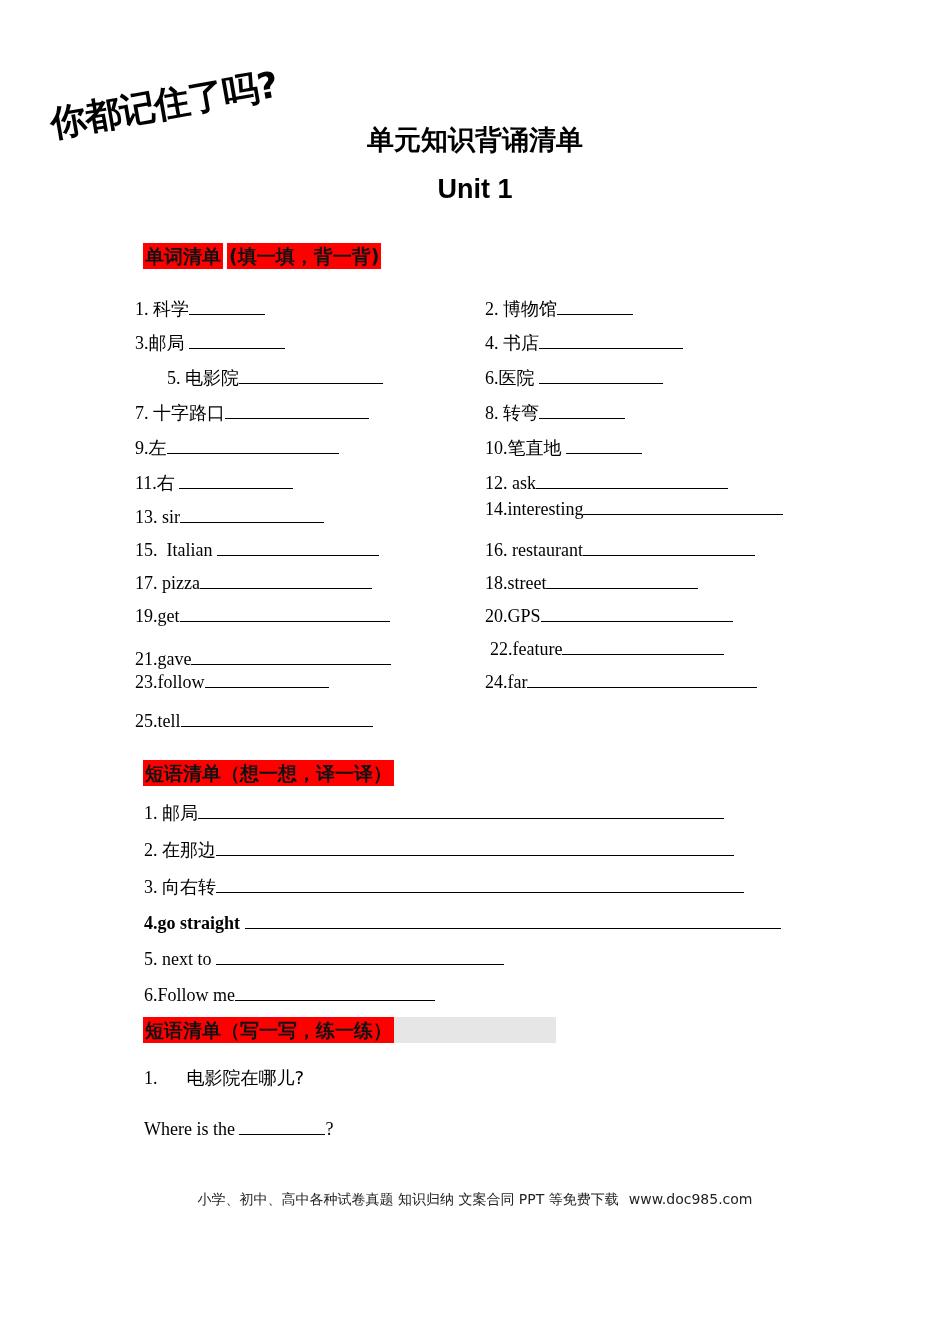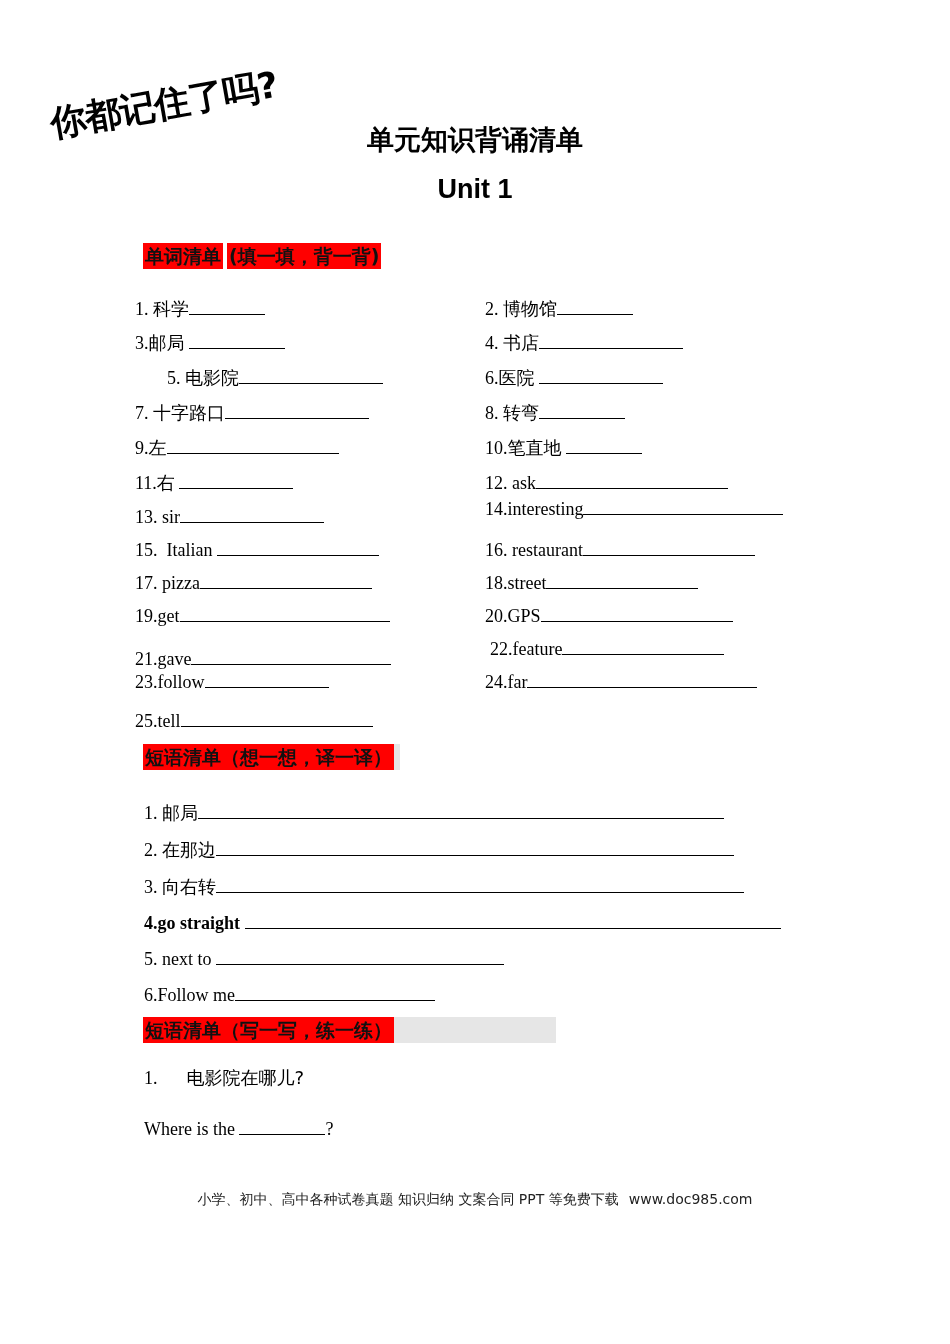--- a/index.html
+++ b/index.html
@@ -59,21 +59,21 @@
     <div class="abs item" style="left: 485px; top: 570px;"><span style="white-space: pre;">18.street</span><span class="blank" style="width: 152px;"></span></div>
     <div class="abs item" style="left: 135px; top: 603px;"><span style="white-space: pre;">19.get</span><span class="blank" style="width: 210px;"></span></div>
     <div class="abs item" style="left: 485px; top: 603px;"><span style="white-space: pre;">20.GPS</span><span class="blank" style="width: 192px;"></span></div>
     <div class="abs item" style="left: 135px; top: 636px; margin-top: 10px;"><span style="white-space: pre;">21.gave</span><span class="blank" style="width: 200px;"></span></div>
     <div class="abs item" style="left: 490px; top: 636px;"><span style="white-space: pre;">22.feature</span><span class="blank" style="width: 162px;"></span></div>
     <div class="abs item" style="left: 135px; top: 669px;"><span style="white-space: pre; text-align: center;">23.follow</span><span class="blank" style="width: 124px;"></span></div>
     <div class="abs item" style="left: 485px; top: 669px;"><span style="white-space: pre;">24.far</span><span class="blank" style="width: 230px;"></span></div>
     <div class="abs item" style="left: 135px; top: 708px;"><span style="white-space: pre;">25.tell</span><span class="blank" style="width: 192px;"></span></div>
   </div>
 
-<div class="abs section-head" style="top:744px;">
+<div class="abs section-head" style="top:760px;align-items:flex-end;">
   <span class="red">短语清单（想一想，译一译）</span>
   <span class="gray" style="width:6px;"></span>
 </div>
 
 <div id="phrase-list">
     <div class="abs item" style="left: 144px; top: 800px;"><span style="white-space: pre;">1. 邮局</span><span class="blank" style="width: 526px;"></span></div>
     <div class="abs item" style="left: 144px; top: 837px;"><span style="white-space: pre;">2. 在那边</span><span class="blank" style="width: 518px;"></span></div>
     <div class="abs item" style="left: 144px; top: 874px;"><span style="white-space: pre;">3. 向右转</span><span class="blank" style="width: 528px;"></span></div>
     <div class="abs item" style="left: 144px; top: 910px;"><span style="white-space: pre; font-weight: bold;">4.go straight </span><span class="blank" style="width: 536px;"></span></div>
     <div class="abs item" style="left: 144px; top: 946px;"><span style="white-space: pre;">5. next to </span><span class="blank" style="width: 288px;"></span></div>

